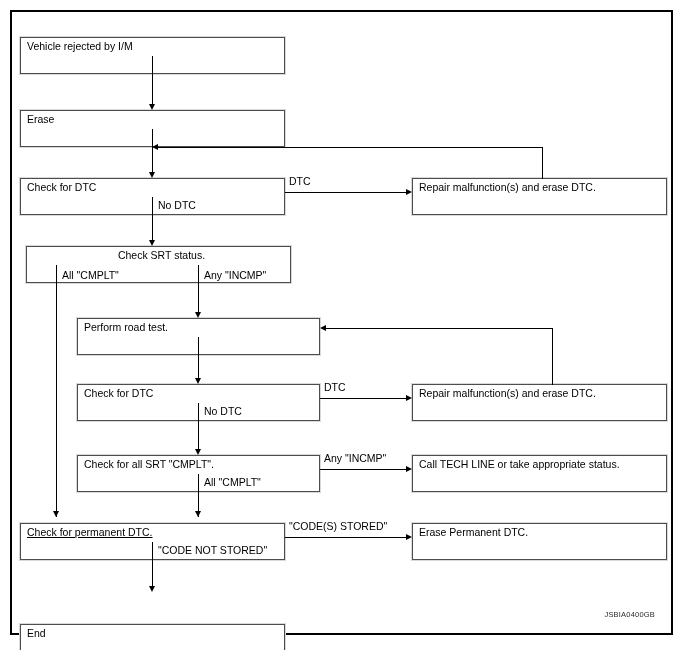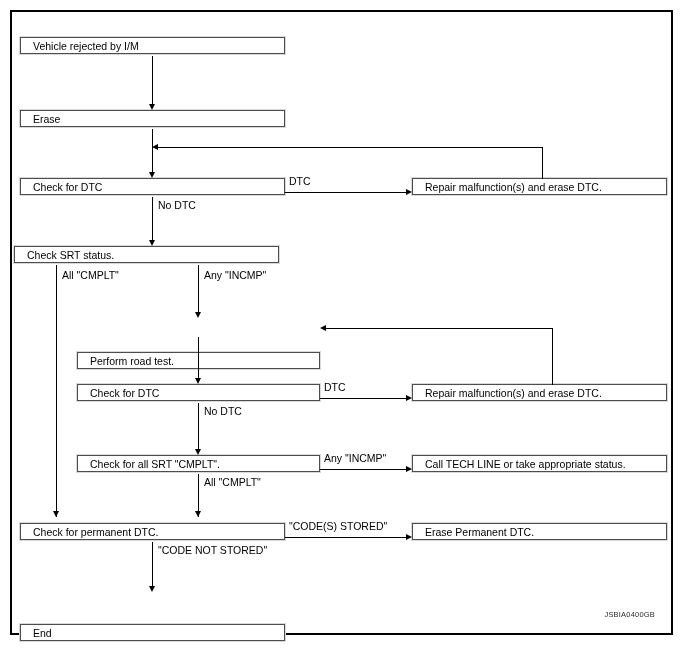--- a/index.html
+++ b/index.html
@@ -28,25 +28,25 @@
     box-sizing: border-box;
     background: #ffffff;
   }
   
   .node {
     position: absolute;
     box-sizing: border-box;
     background: #ffffff;
     border: 1px solid #4d4d4d;
     box-shadow: 0 0 0 1px #d9d9d9;
-    height: 17px;
+    height: 37px;
     line-height: 17px;
     font-size: 10.5px;
     color: #000000;
-    padding-left: 12px;
+    padding-left: 6px;
     white-space: nowrap;
     overflow: hidden;
   }
   
   .vline {
     position: absolute;
     width: 1px;
     background: #000000;
   }
   .hline {
@@ -106,33 +106,33 @@
   <div id="frame">
 
     <div class="node" style="left:8px; top:25px; width:265px;">Vehicle rejected by I/M</div>
 
     <div class="node" style="left:8px; top:98px; width:265px;">Erase</div>
 
     <div class="node" style="left:8px; top:166px; width:265px;">Check for DTC</div>
 
     <div class="node" style="left:400px; top:166px; width:255px;">Repair malfunction(s) and erase DTC.</div>
 
-    <div class="node" style="left:2px; top:234px; width:265px;">Check SRT status.</div>
+    <div class="node" style="left:14px; top:234px; width:265px;text-align:center;">Check SRT status.</div>
 
-    <div class="node" style="left:65px; top:306px; width:243px;margin-top:34px;">Perform road test.</div>
+    <div class="node" style="left:65px; top:306px; width:243px;">Perform road test.</div>
 
     <div class="node" style="left:65px; top:372px; width:243px;">Check for DTC</div>
 
     <div class="node" style="left:400px; top:372px; width:255px;">Repair malfunction(s) and erase DTC.</div>
 
     <div class="node" style="left:65px; top:443px; width:243px;">Check for all SRT "CMPLT".</div>
 
     <div class="node" style="left:400px; top:443px; width:255px;">Call TECH LINE or take appropriate status.</div>
 
-    <div class="node" style="left:8px; top:511px; width:265px;">Check for permanent DTC.</div>
+    <div class="node" style="left:8px; top:511px; width:265px;text-decoration:underline;">Check for permanent DTC.</div>
 
     <div class="node" style="left:400px; top:511px; width:255px;">Erase Permanent DTC.</div>
 
     <div class="node" style="left:8px; top:612px; width:265px;">End</div>
 
     <div class="vline" style="left:140px; top:44px; height:48px;"></div>
     <div class="arrow-down" style="left:136.5px; top:92px;"></div>
 
     <div class="vline" style="left:140px; top:117px; height:43px;"></div>
     <div class="arrow-down" style="left:136.5px; top:160px;"></div>

